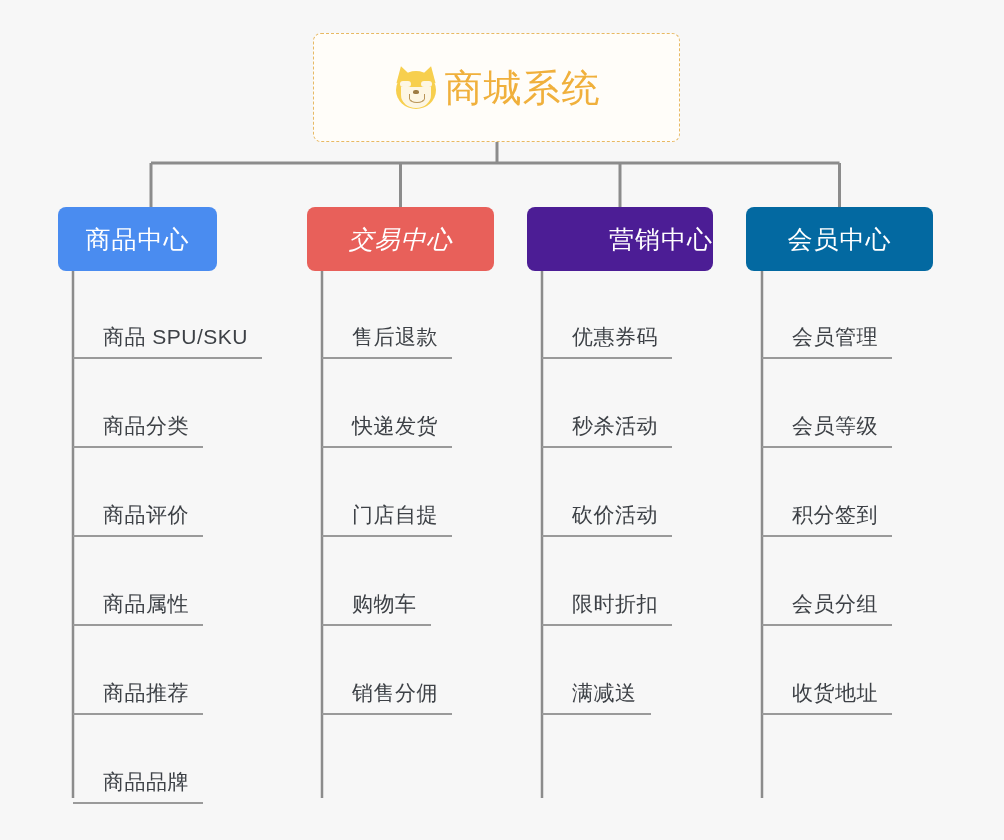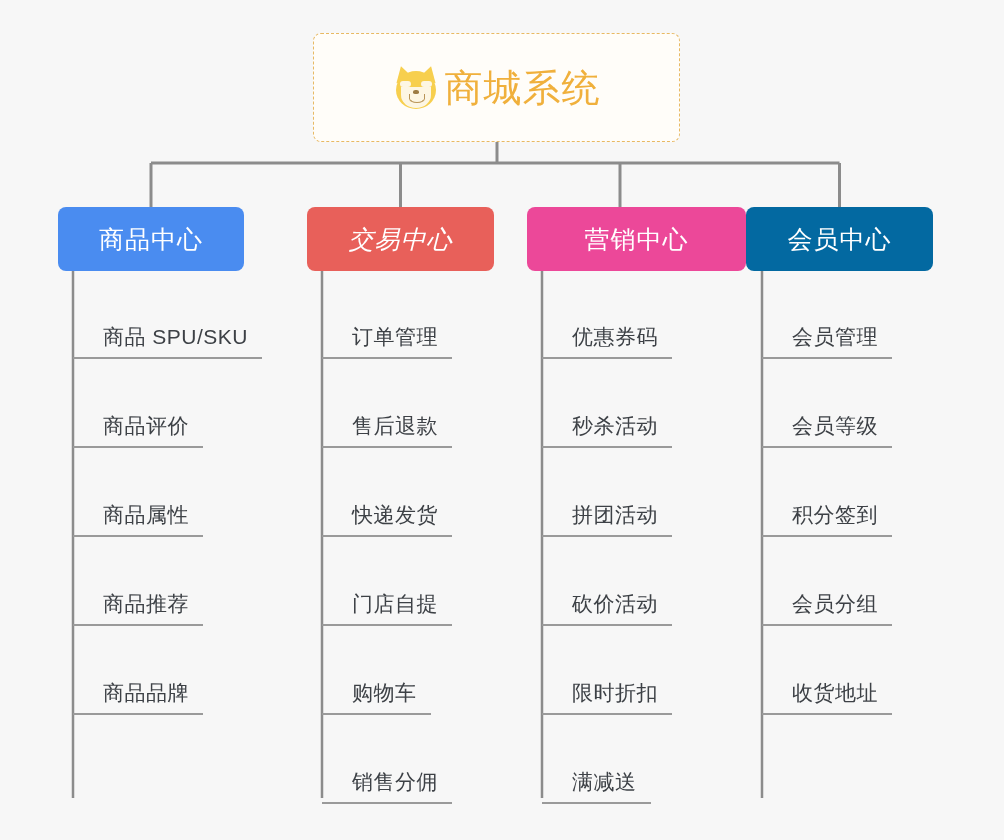--- a/index.html
+++ b/index.html
@@ -185,75 +185,72 @@
       <span class="muzzle"></span>
       <span class="eye l"></span>
       <span class="eye r"></span>
       <span class="nose"></span>
       <span class="mouth"></span>
     </span>
     <span class="root-title">商城系统</span>
   </div>
 
   <div id="branch-layer">
-      <div class="cat-node" style="left: 58px; width: 186px; background: rgb(74, 140, 240);">
+      <div class="cat-node" style="left: 58px; width: 159px; background: rgb(74, 140, 240);">
         <span>商品中心</span>
       </div>
       <div class="column" style="left: 73px; text-align: center;">
         <div class="leaf">
           <span class="leaf-label">商品 SPU/SKU</span>
+        </div>
+        <div class="leaf">
+          <span class="leaf-label">商品分类</span>
         </div>
         <div class="leaf">
           <span class="leaf-label">商品评价</span>
         </div>
         <div class="leaf">
           <span class="leaf-label">商品属性</span>
         </div>
         <div class="leaf">
           <span class="leaf-label">商品推荐</span>
         </div>
         <div class="leaf">
           <span class="leaf-label">商品品牌</span>
         </div>
       </div>
       <div class="cat-node" style="left: 307px; width: 187px; background: rgb(232, 96, 90); font-style: italic;">
         <span>交易中心</span>
       </div>
       <div class="column" style="left: 322px;">
         <div class="leaf">
-          <span class="leaf-label">订单管理</span>
-        </div>
-        <div class="leaf">
           <span class="leaf-label">售后退款</span>
         </div>
         <div class="leaf">
           <span class="leaf-label">快递发货</span>
         </div>
         <div class="leaf">
           <span class="leaf-label">门店自提</span>
         </div>
         <div class="leaf">
           <span class="leaf-label">购物车</span>
         </div>
         <div class="leaf">
           <span class="leaf-label">销售分佣</span>
         </div>
       </div>
-      <div class="cat-node" style="left: 527px; width: 219px; background: #ec4899;">
+      <div class="cat-node" style="left: 527px; width: 186px; background: #4c1d95; justify-content: flex-end;">
         <span>营销中心</span>
       </div>
       <div class="column" style="left: 542px;">
         <div class="leaf">
           <span class="leaf-label">优惠券码</span>
         </div>
         <div class="leaf">
           <span class="leaf-label">秒杀活动</span>
-        </div>
-        <div class="leaf">
-          <span class="leaf-label">拼团活动</span>
         </div>
         <div class="leaf">
           <span class="leaf-label">砍价活动</span>
         </div>
         <div class="leaf">
           <span class="leaf-label">限时折扣</span>
         </div>
         <div class="leaf">
           <span class="leaf-label">满减送</span>
         </div>

